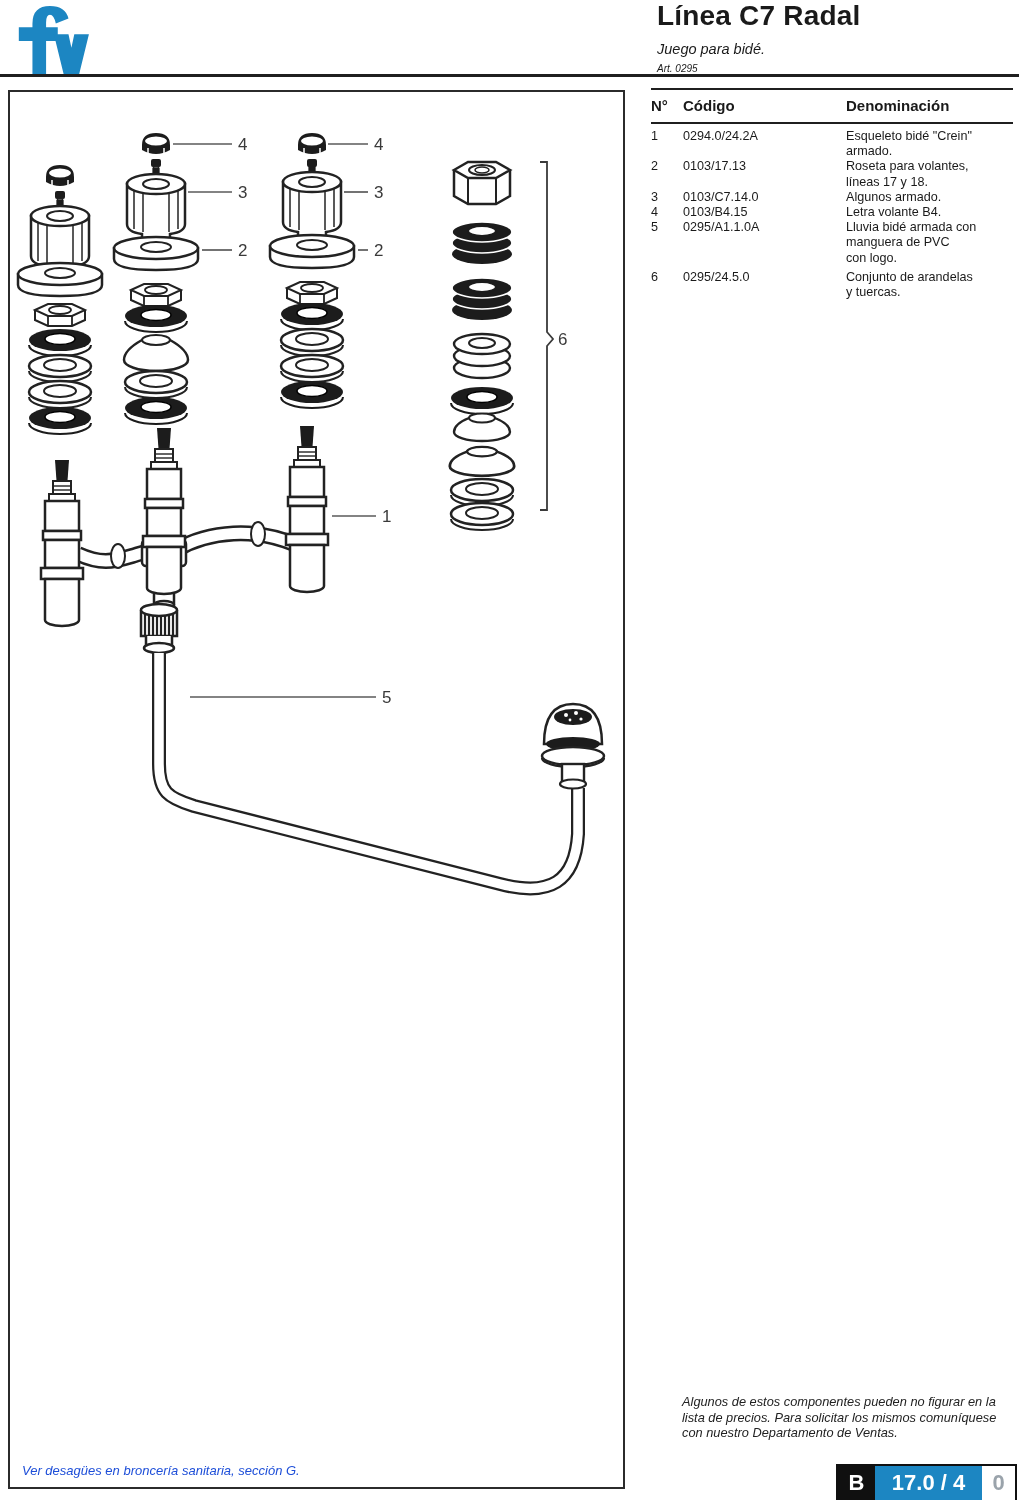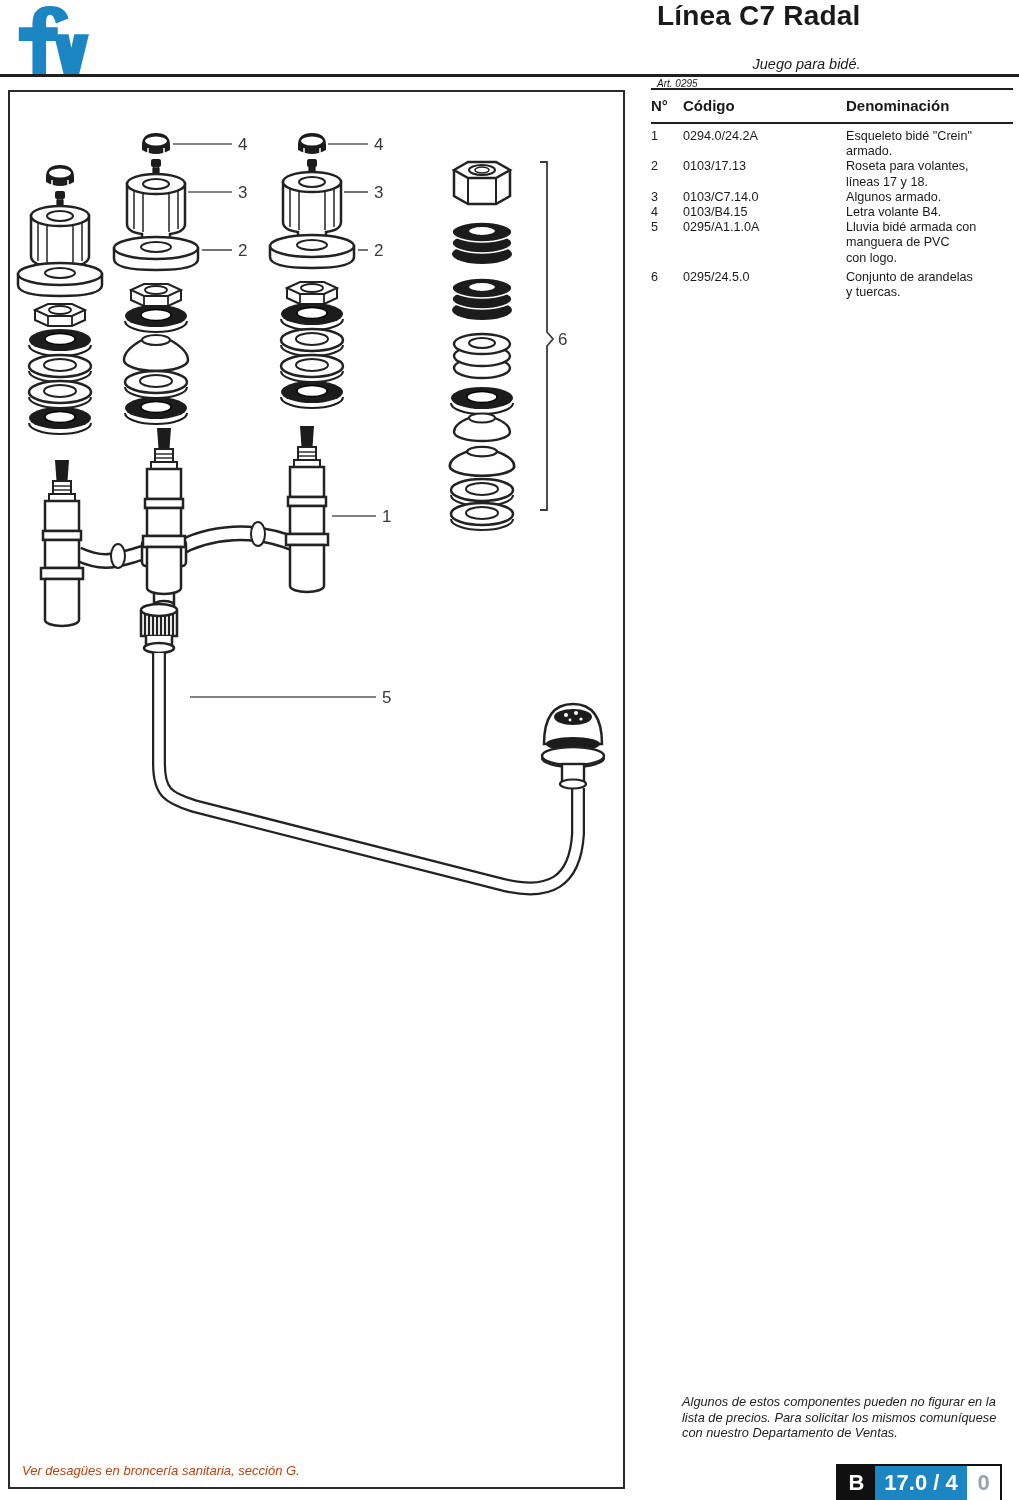--- a/index.html
+++ b/index.html
@@ -4,43 +4,43 @@
 <style>
   html,body{margin:0;padding:0;}
   body{
     width:1019px;height:1500px;position:relative;background:#ffffff;
     font-family:"Liberation Sans", sans-serif;color:#1a1a1a;overflow:hidden;
   }
   
   .logo{position:absolute;left:8px;top:2px;width:82px;height:74px;}
   .hdr{position:absolute;left:657px;top:0;}
   .hdr-title{font-size:28px;font-weight:bold;letter-spacing:.2px;}
-  .hdr-sub{font-size:14.5px;font-style:italic;margin-top:24px;text-align:right;}
+  .hdr-sub{font-size:14.5px;font-style:italic;margin-top:9px;}
   .hdr-art{font-size:10px;font-style:italic;margin-top:6px;}
   .top-rule{position:absolute;left:0;top:74px;width:1019px;height:3px;background:#1f1f1f;}
   
   .dbox{position:absolute;left:8px;top:90px;width:617px;height:1399px;
         border:2px solid #2b2b2b;box-sizing:border-box;}
   .dbox svg{display:block;}
-  .box-footnote{position:absolute;left:12px;bottom:9px;font-size:13px;font-style:italic;color:#c2410c;}
+  .box-footnote{position:absolute;left:12px;bottom:9px;font-size:13px;font-style:italic;color:#1d4ed8;}
   
   .ptable{position:absolute;left:651px;top:88px;width:362px;}
   .t-head{display:grid;grid-template-columns:32px 163px 167px;font-weight:bold;
           font-size:15px;padding:7px 0 8px 0;border-top:2.5px solid #1f1f1f;border-bottom:2px solid #1f1f1f;}
   .t-body{padding-top:5px;font-size:12.6px;line-height:15.2px;}
   .t-row{display:grid;grid-template-columns:32px 163px 167px;}
   .t-row.gap{margin-top:4px;}
   .t-name div{white-space:nowrap;}
   
   .disclaimer{position:absolute;left:656px;top:1394px;width:340px;
               font-size:12.8px;line-height:15.6px;font-style:italic;color:#222;margin-left:26px;}
   .badge{position:absolute;left:836px;top:1464px;display:flex;border:2px solid #101010;height:34px;}
   .badge div{display:flex;align-items:center;justify-content:center;font-weight:bold;font-size:22px;}
   .badge-b{width:37px;background:#101010;color:#ffffff;}
-  .badge-page{width:92px;color:#ffffff;}
+  .badge-page{width:107px;color:#ffffff;}
   .badge-suffix{width:33px;background:#ffffff;}
   
   svg text{font-family:"Liberation Sans", sans-serif;font-size:17px;fill:#3a3a3a;}
   .leader{stroke:#5a5a5a;stroke-width:1.7;}
 </style>
 </head>
 <body>
 
 <div class="logo">
   <svg width="82" height="74" viewBox="0 0 82 76">

